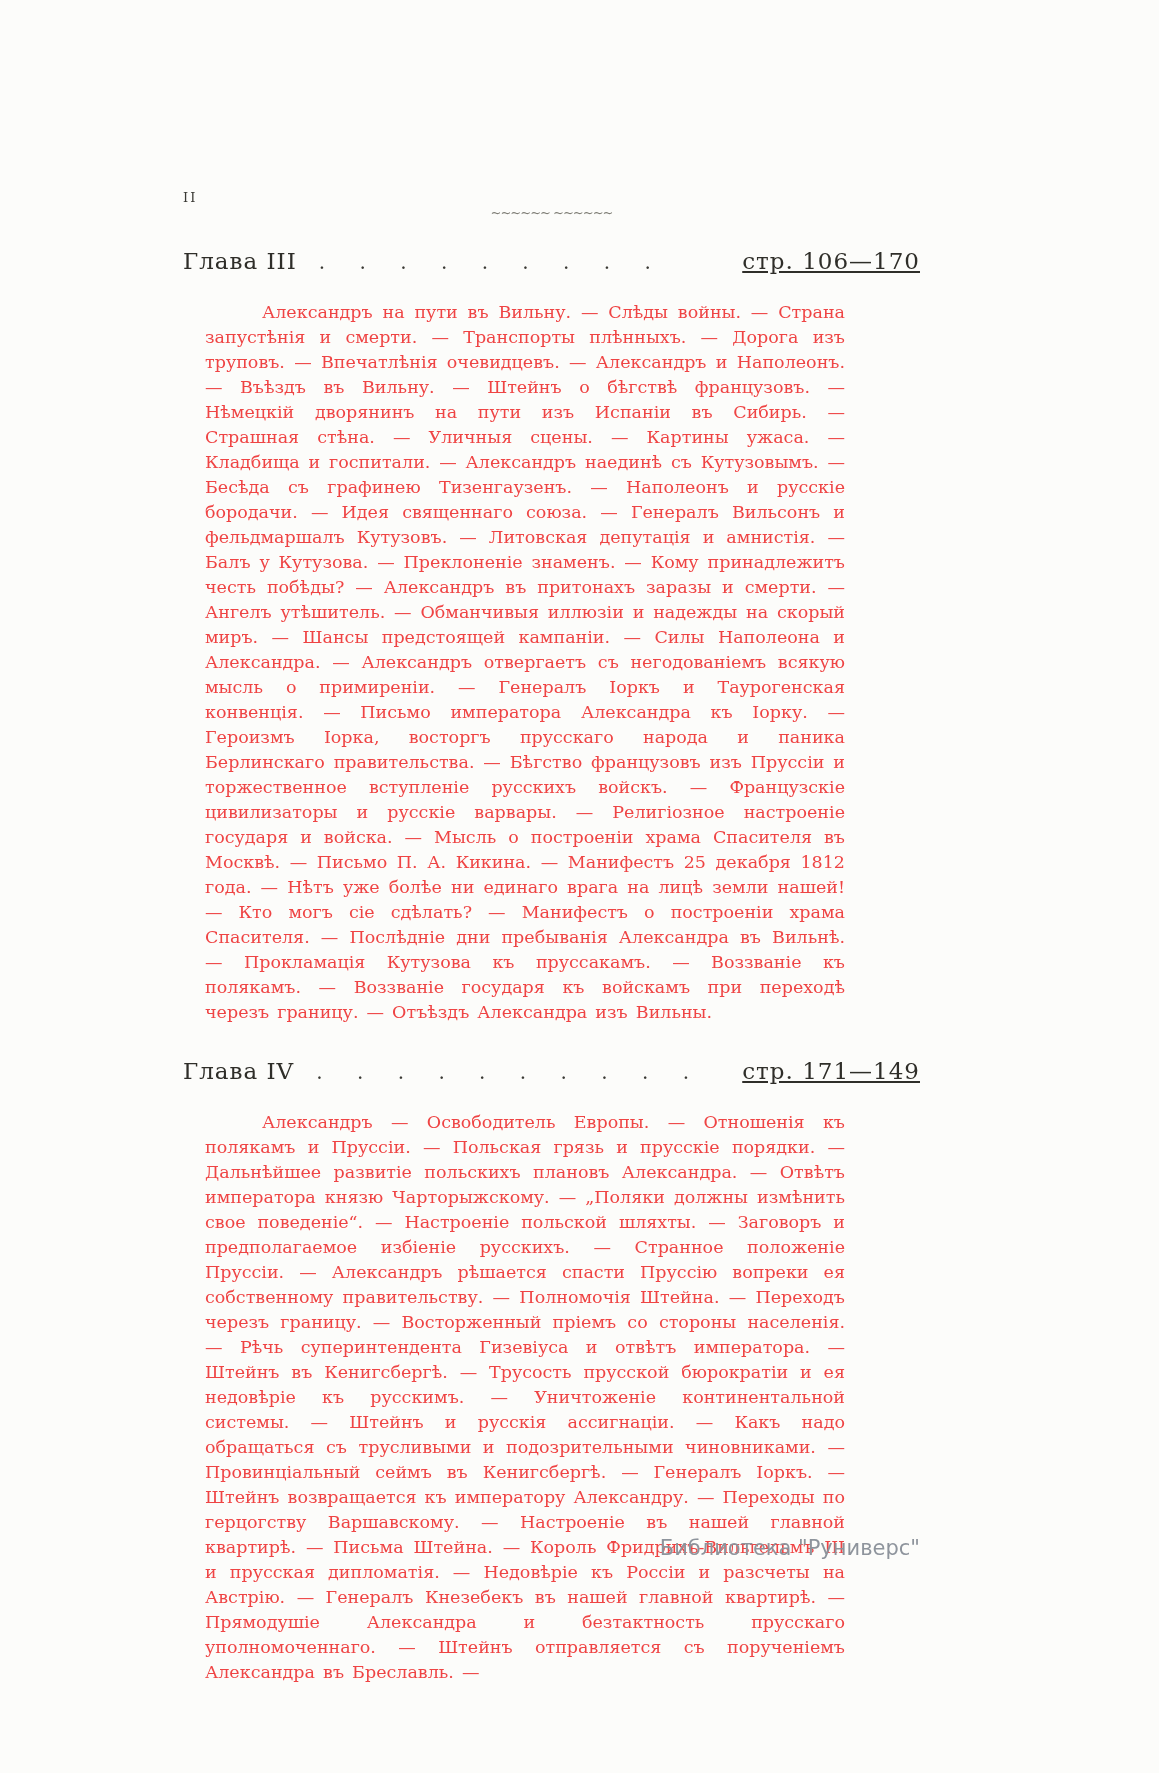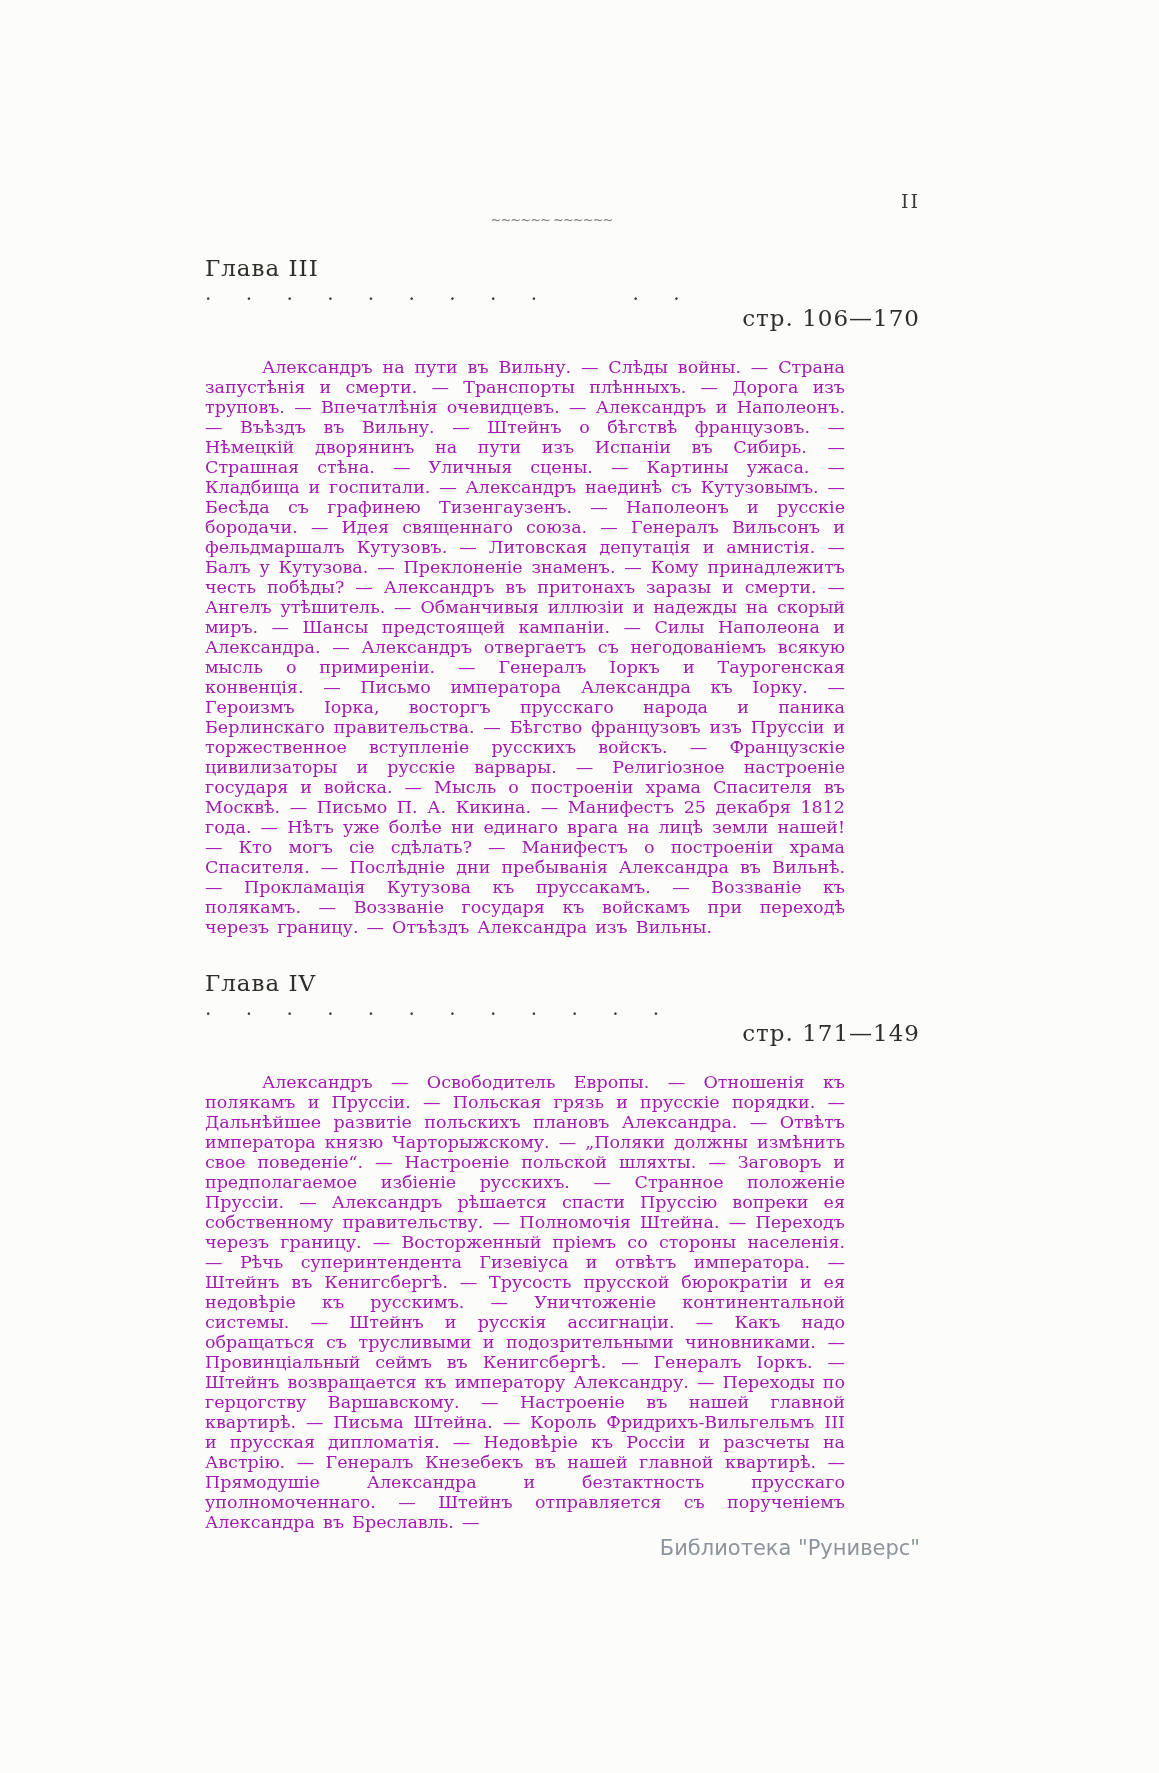--- a/index.html
+++ b/index.html
@@ -9,22 +9,22 @@
     background: #fcfcfa;
     font-family: "DejaVu Serif", "Liberation Serif", serif;
     color: #36352f;
     position: relative;
     overflow: hidden;
   }
   .page { position: absolute; inset: 0; }
   .content { position: absolute; top: 190px; left: 183px; width: 737px; }
 
   .page-number {
-    text-align: right;
-    font-size: 19px;
+    text-align: left;
+    font-size: 13px;
     letter-spacing: 2px;
     color: #3a3934;
   }
   .divider {
     text-align: center;
     font-size: 13px;
     line-height: 10px;
     letter-spacing: -1px;
     color: #7d7c74;
     margin-top: 3px;
@@ -32,42 +32,41 @@
 
   .chapter { margin-top: 30px; }
   .chapter + .chapter { margin-top: 33px; }
 
   .chapter-heading {
     display: flex;
     align-items: baseline;
     font-size: 23px;
     color: #2f2e29;
     white-space: nowrap;
-    flex-direction: column;
   }
   .chapter-title { white-space: nowrap; letter-spacing: 1px; }
   .leader-dots {
     flex: 1 1 auto;
     overflow: hidden;
     white-space: pre;
     margin: 0 18px 0 22px;
     font-size: 20px;
     letter-spacing: 14px;
     color: #3a3934;
   }
-  .chapter-pages { white-space: nowrap; margin-left: auto; letter-spacing: 1px; }
+  .chapter-pages { white-space: nowrap; margin-left: auto; letter-spacing: 1px; text-decoration: underline; }
 
   .chapter-summary {
     margin: 26px 75px 0 22px;   
     font-size: 17.5px;
-    line-height: 20px;
+    line-height: 25px;
     text-align: justify;
     text-indent: 57px;
     word-spacing: 2.5px;
-    color: #a21caf;
+    color: #ef4444;
   }
 
   .watermark {
     position: absolute;
     top: 1536px;
     right: 239px;
     font-family: "DejaVu Sans", "Liberation Sans", sans-serif;
     font-size: 21px;
     color: #8e949c;
     white-space: nowrap;

